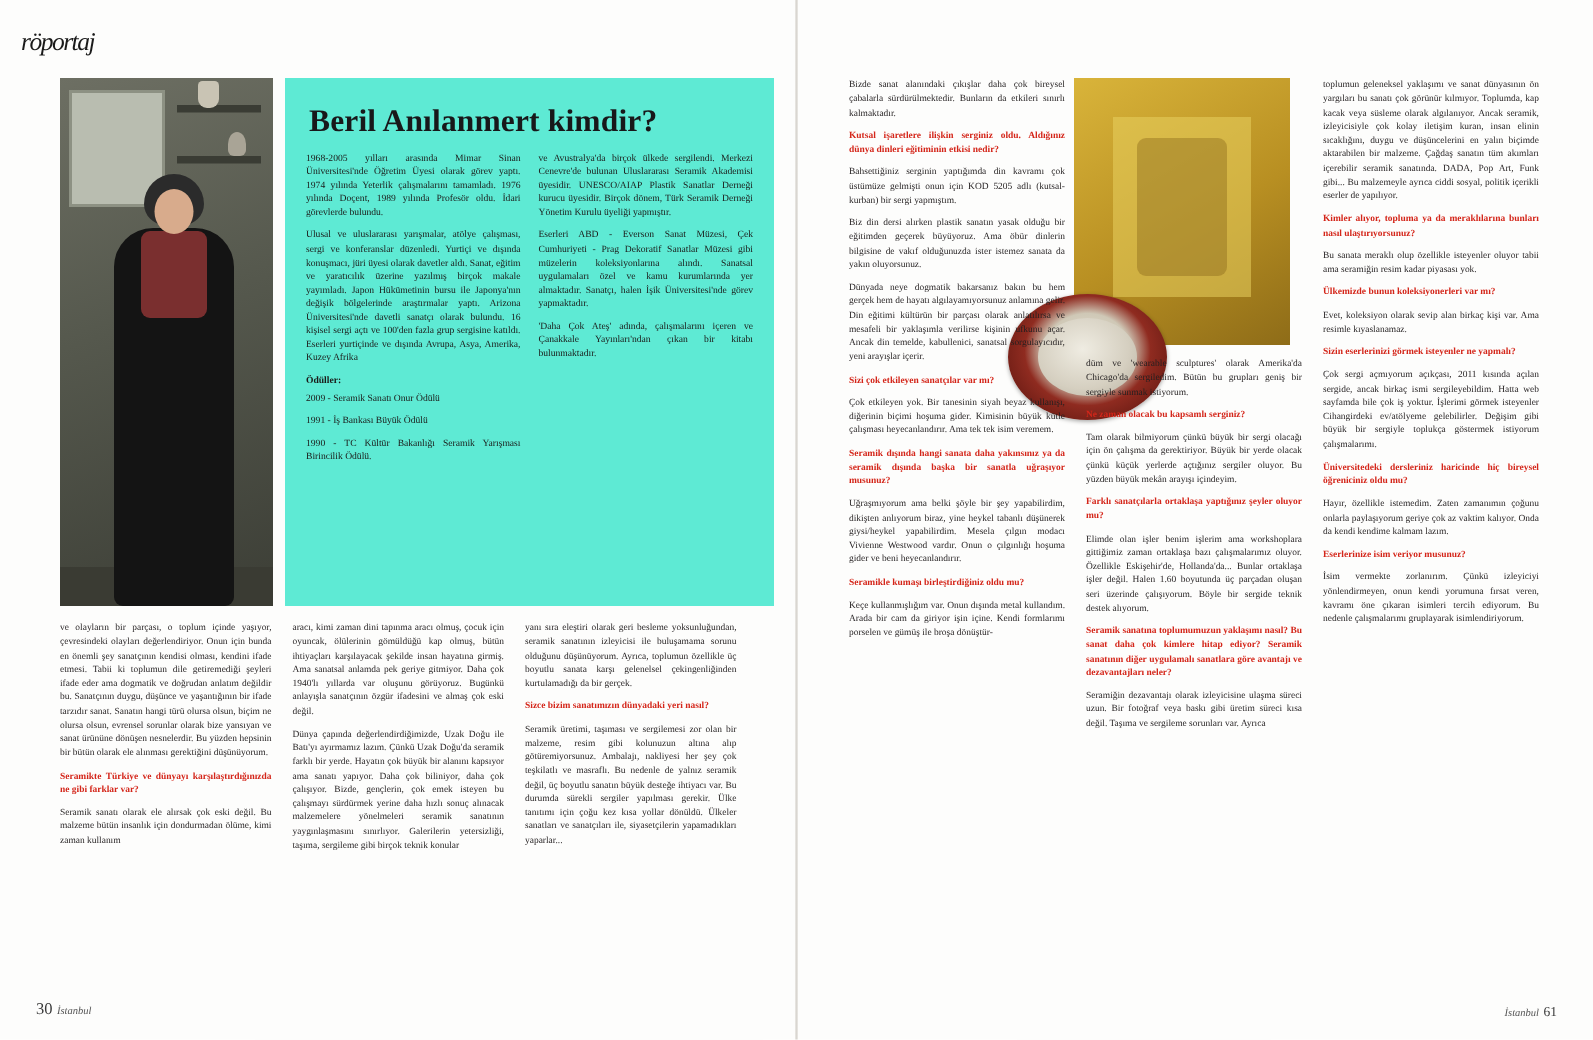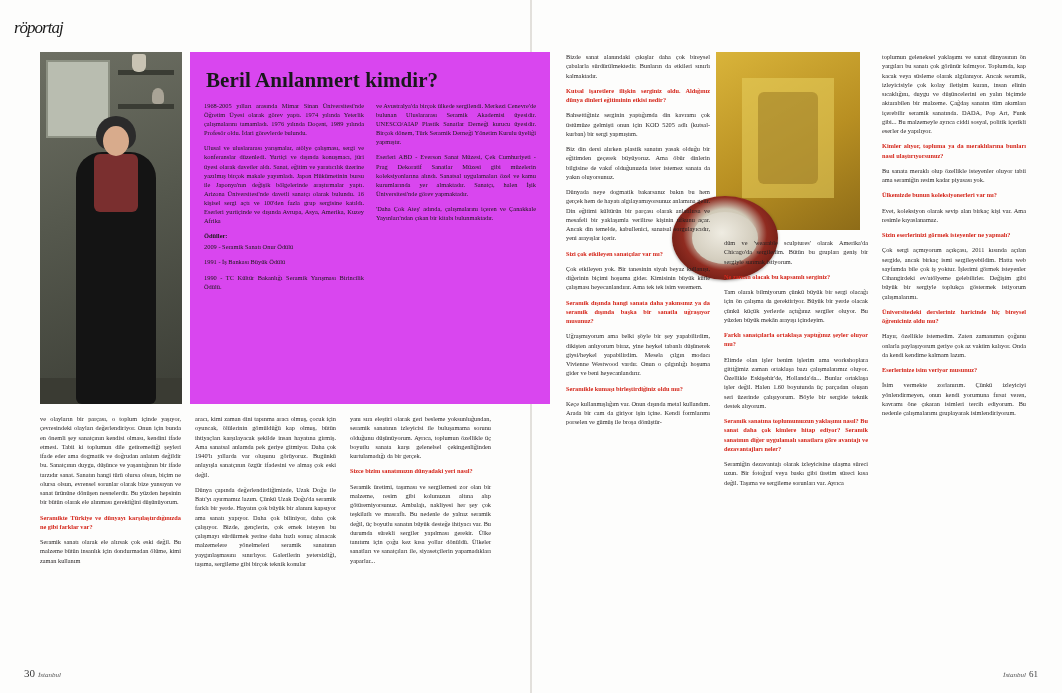--- a/index.html
+++ b/index.html
@@ -39,22 +39,22 @@
     position:absolute;left:20px;top:60px;width:108px;height:292px;
   }
   .photo .hair{position:absolute;left:36px;top:4px;width:40px;height:34px;border-radius:20px 20px 14px 14px;background:#2b2b2b;}
   .photo .face{position:absolute;left:43px;top:14px;width:26px;height:30px;border-radius:13px/15px;background:#d8ab8c;}
   .photo .body{position:absolute;left:16px;top:40px;width:80px;height:252px;background:#141414;border-radius:26px 26px 6px 6px;}
   .photo .scarf{position:absolute;left:34px;top:42px;width:44px;height:58px;background:#7a2f2f;border-radius:6px;}
   .photo .floor{position:absolute;left:0;bottom:0;width:100%;height:26px;background:#3a3b33;}
 
   
   .biobox{
-    position:absolute;left:190px;top:52px;width:360px;height:352px;
-    background:#d946ef;
+    position:absolute;left:190px;top:52px;width:326px;height:352px;
+    background:#5eead4;
   }
   .biobox h2{
     margin:0;padding:16px 16px 8px 16px;
     font-family:"Liberation Serif",serif;
     font-size:21px;font-weight:bold;color:#18181a;letter-spacing:.1px;
   }
   .bio-cols{display:flex;gap:12px;padding:0 14px;}
   .bio-col{width:50%;font-size:6.4px;line-height:1.42;text-align:justify;color:#1a1a18;}
   .bio-col p{margin:0 0 6px 0;}
   .bio-col .sub{font-weight:bold;margin:0 0 2px 0;}

